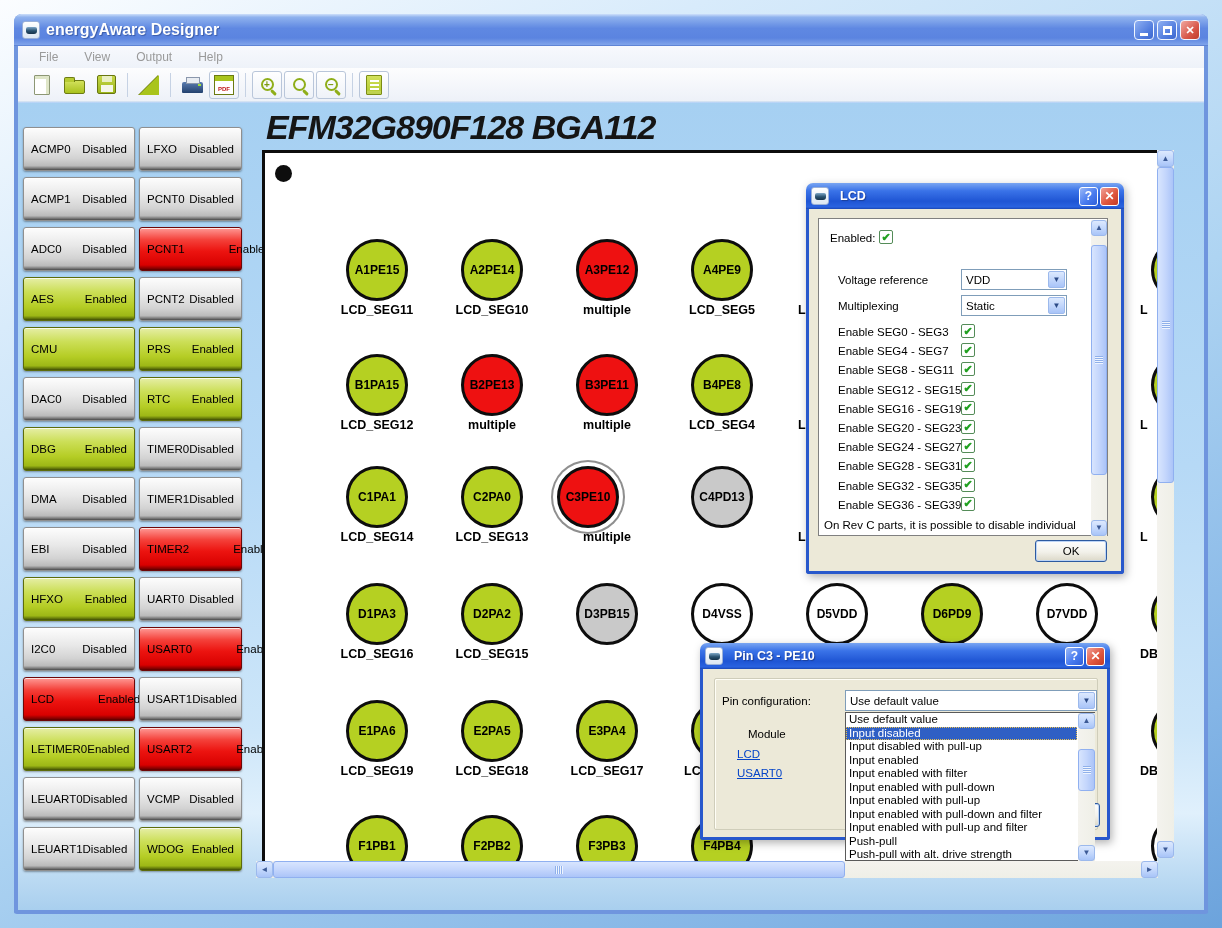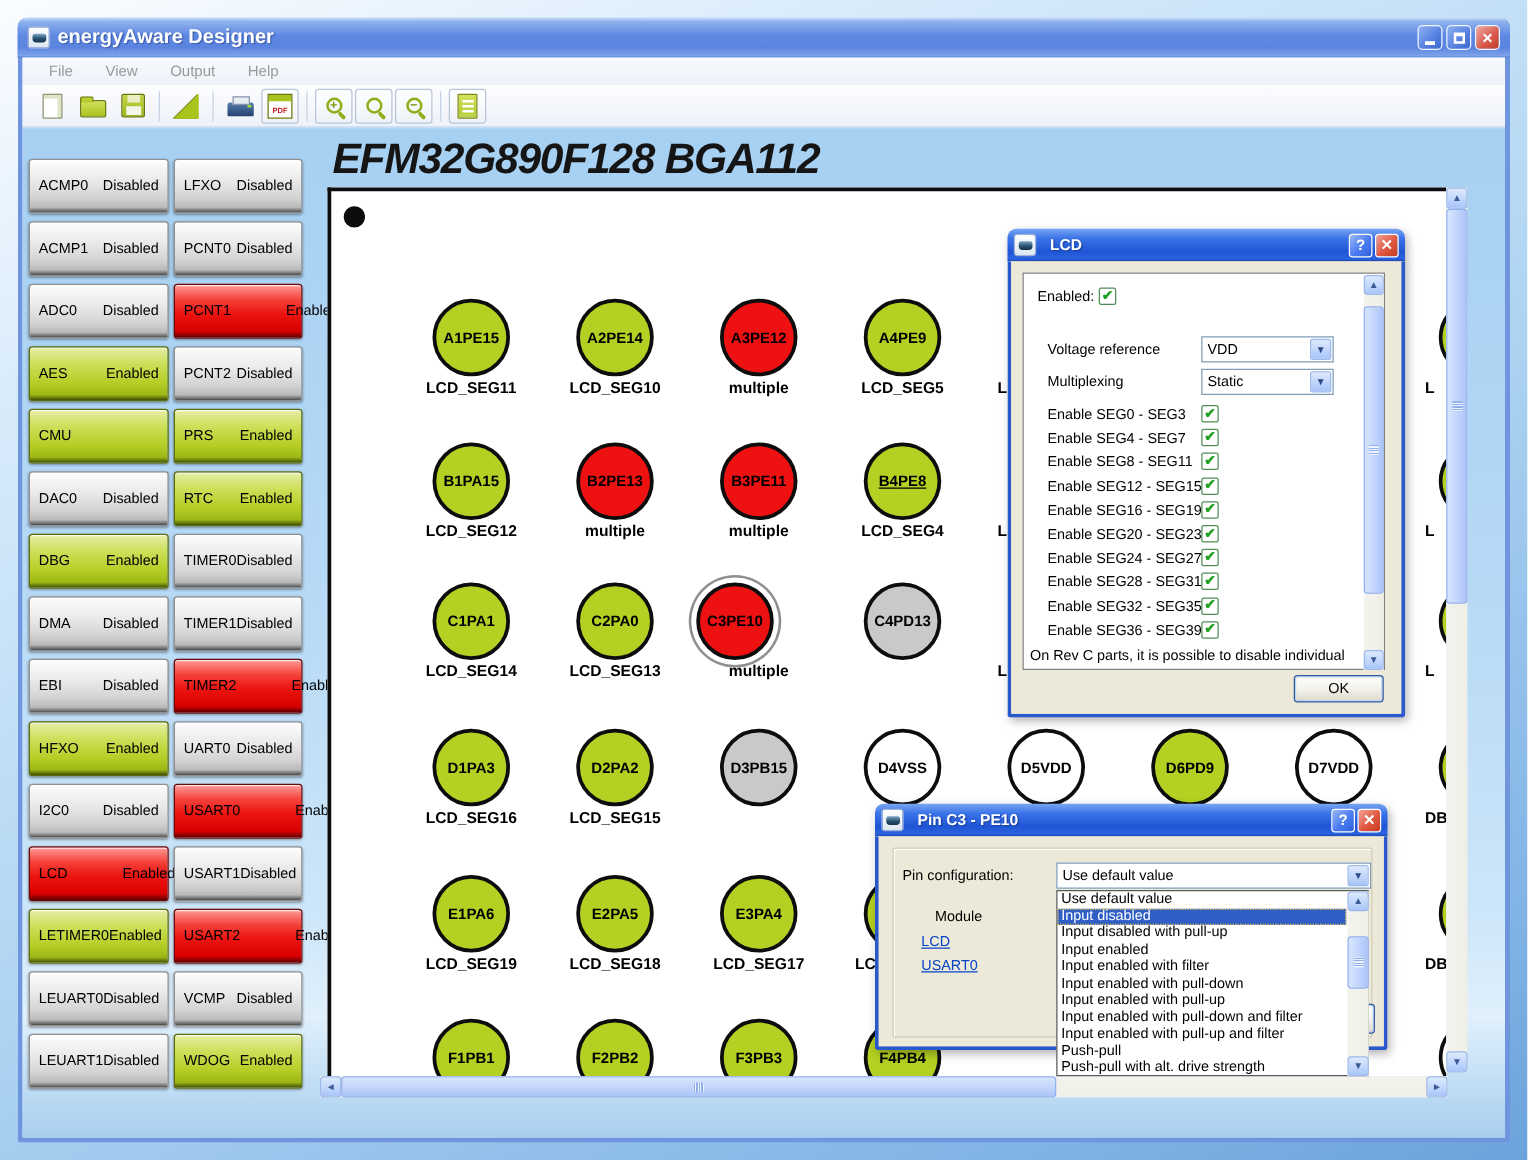--- a/index.html
+++ b/index.html
@@ -378,21 +378,21 @@
         <div class="pin" style="left: 205px; top: 246px; background: rgb(238, 17, 17);">
           <span>B2</span>
           <span>PE13</span>
         </div>
         <div class="pin-fn" style="left: 170px; top: 310px;">multiple</div>
         <div class="pin" style="left: 320px; top: 246px; background: rgb(238, 17, 17);">
           <span>B3</span>
           <span>PE11</span>
         </div>
         <div class="pin-fn" style="left: 285px; top: 310px;">multiple</div>
-        <div class="pin" style="left: 435px; top: 246px; background: rgb(181, 208, 34); text-decoration: underline;">
+        <div class="pin" style="left: 435px; top: 246px; background: rgb(181, 208, 34);">
           <span>B4</span>
           <span>PE8</span>
         </div>
         <div class="pin-fn" style="left: 400px; top: 310px;">LCD_SEG4</div>
         <div class="pin" style="left: 90px; top: 358px; background: rgb(181, 208, 34);">
           <span>C1</span>
           <span>PA1</span>
         </div>
         <div class="pin-fn" style="left: 55px; top: 422px;">LCD_SEG14</div>
         <div class="pin" style="left: 205px; top: 358px; background: rgb(181, 208, 34);">

